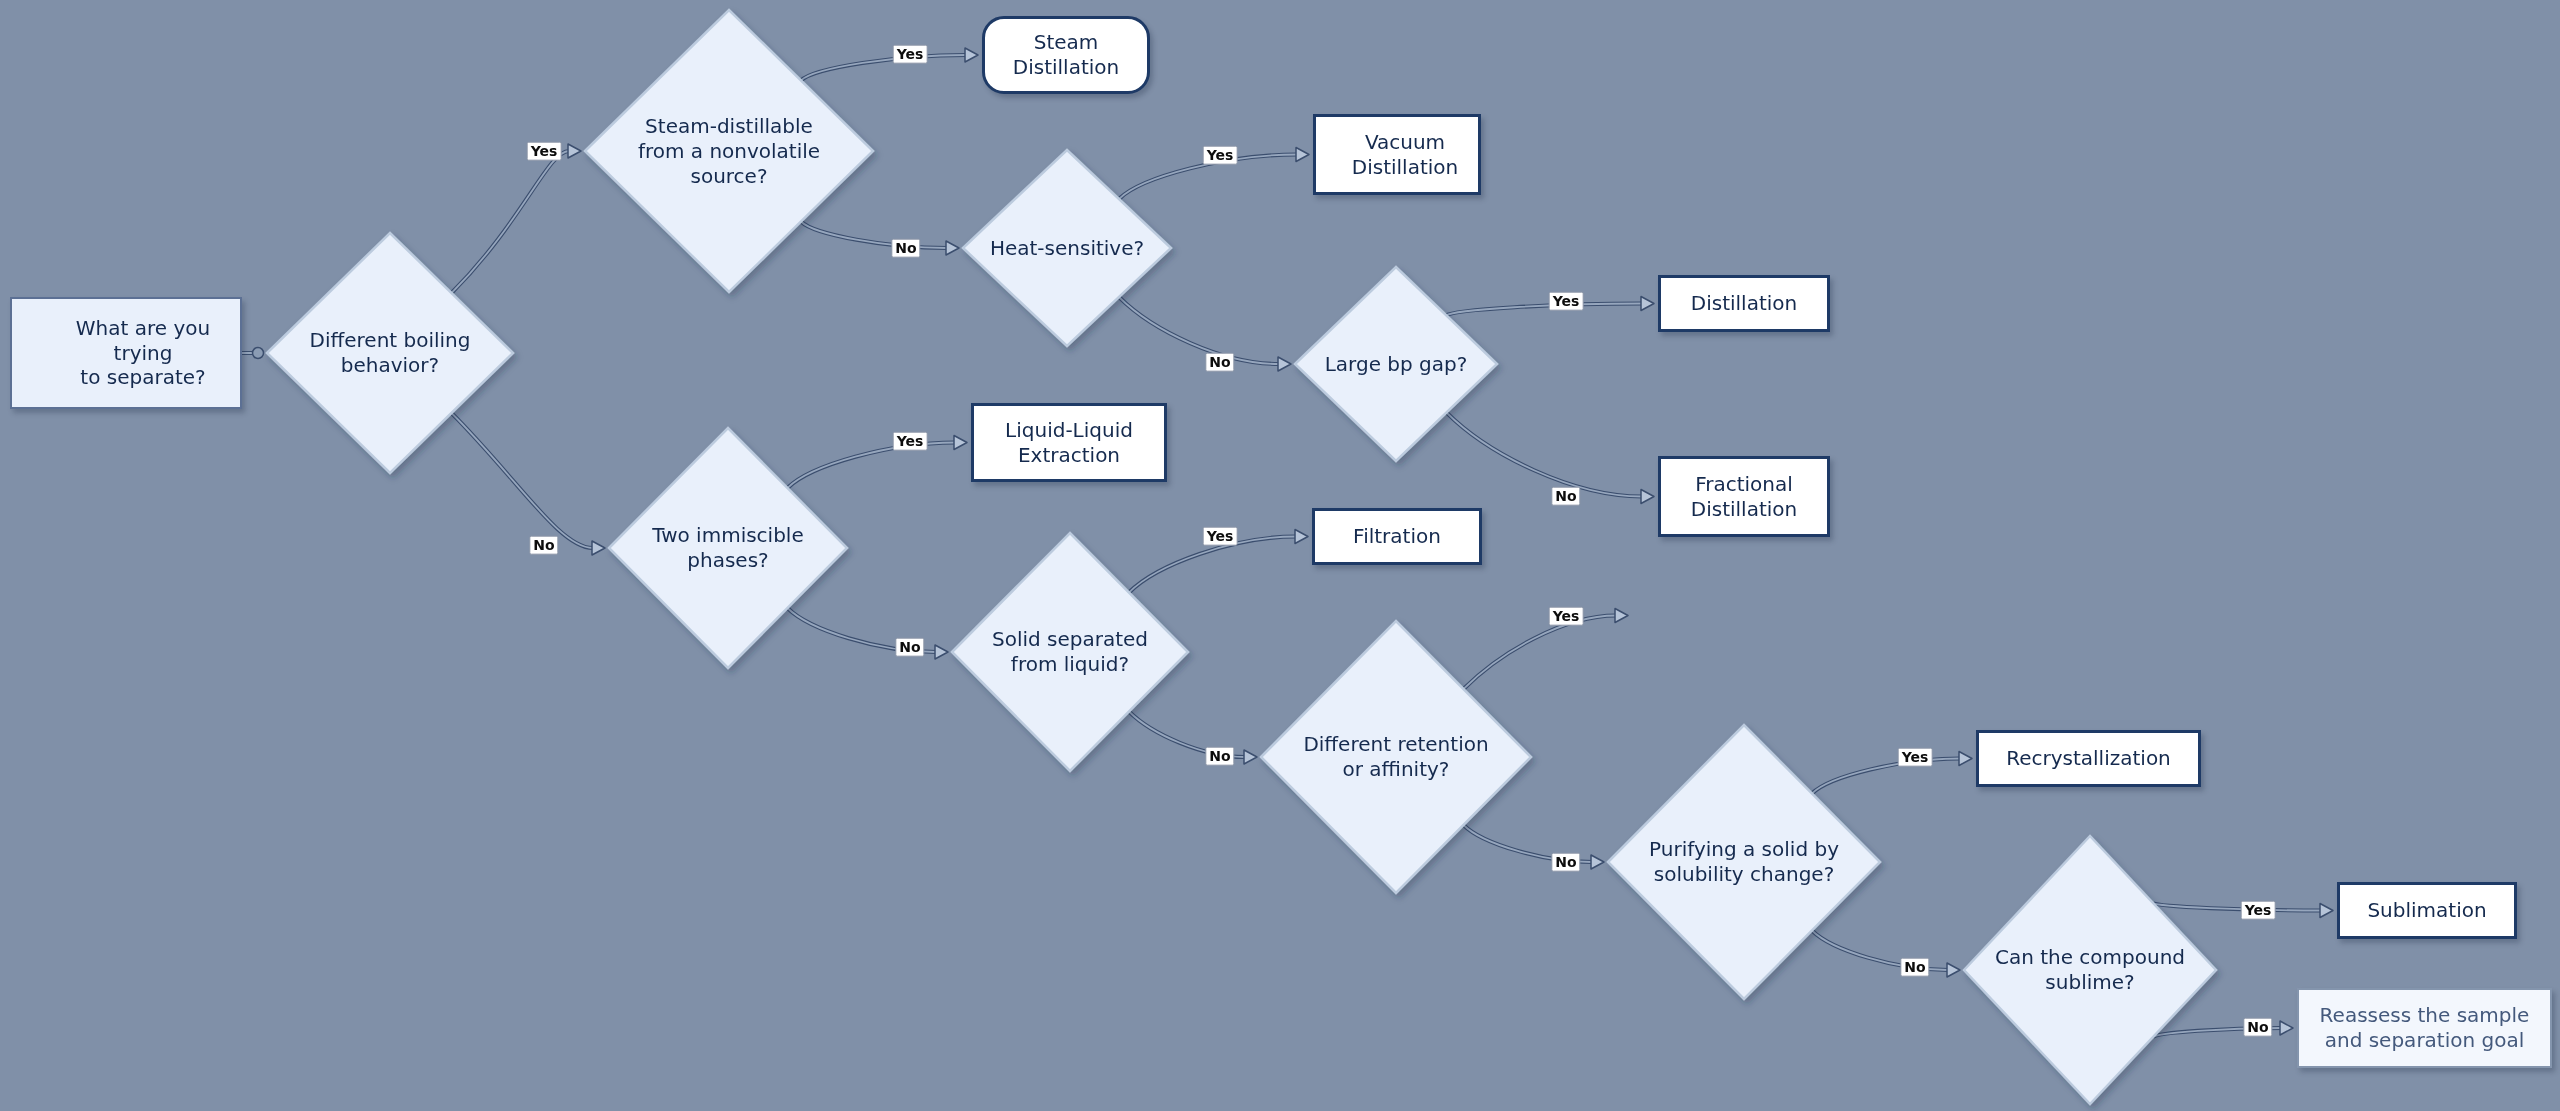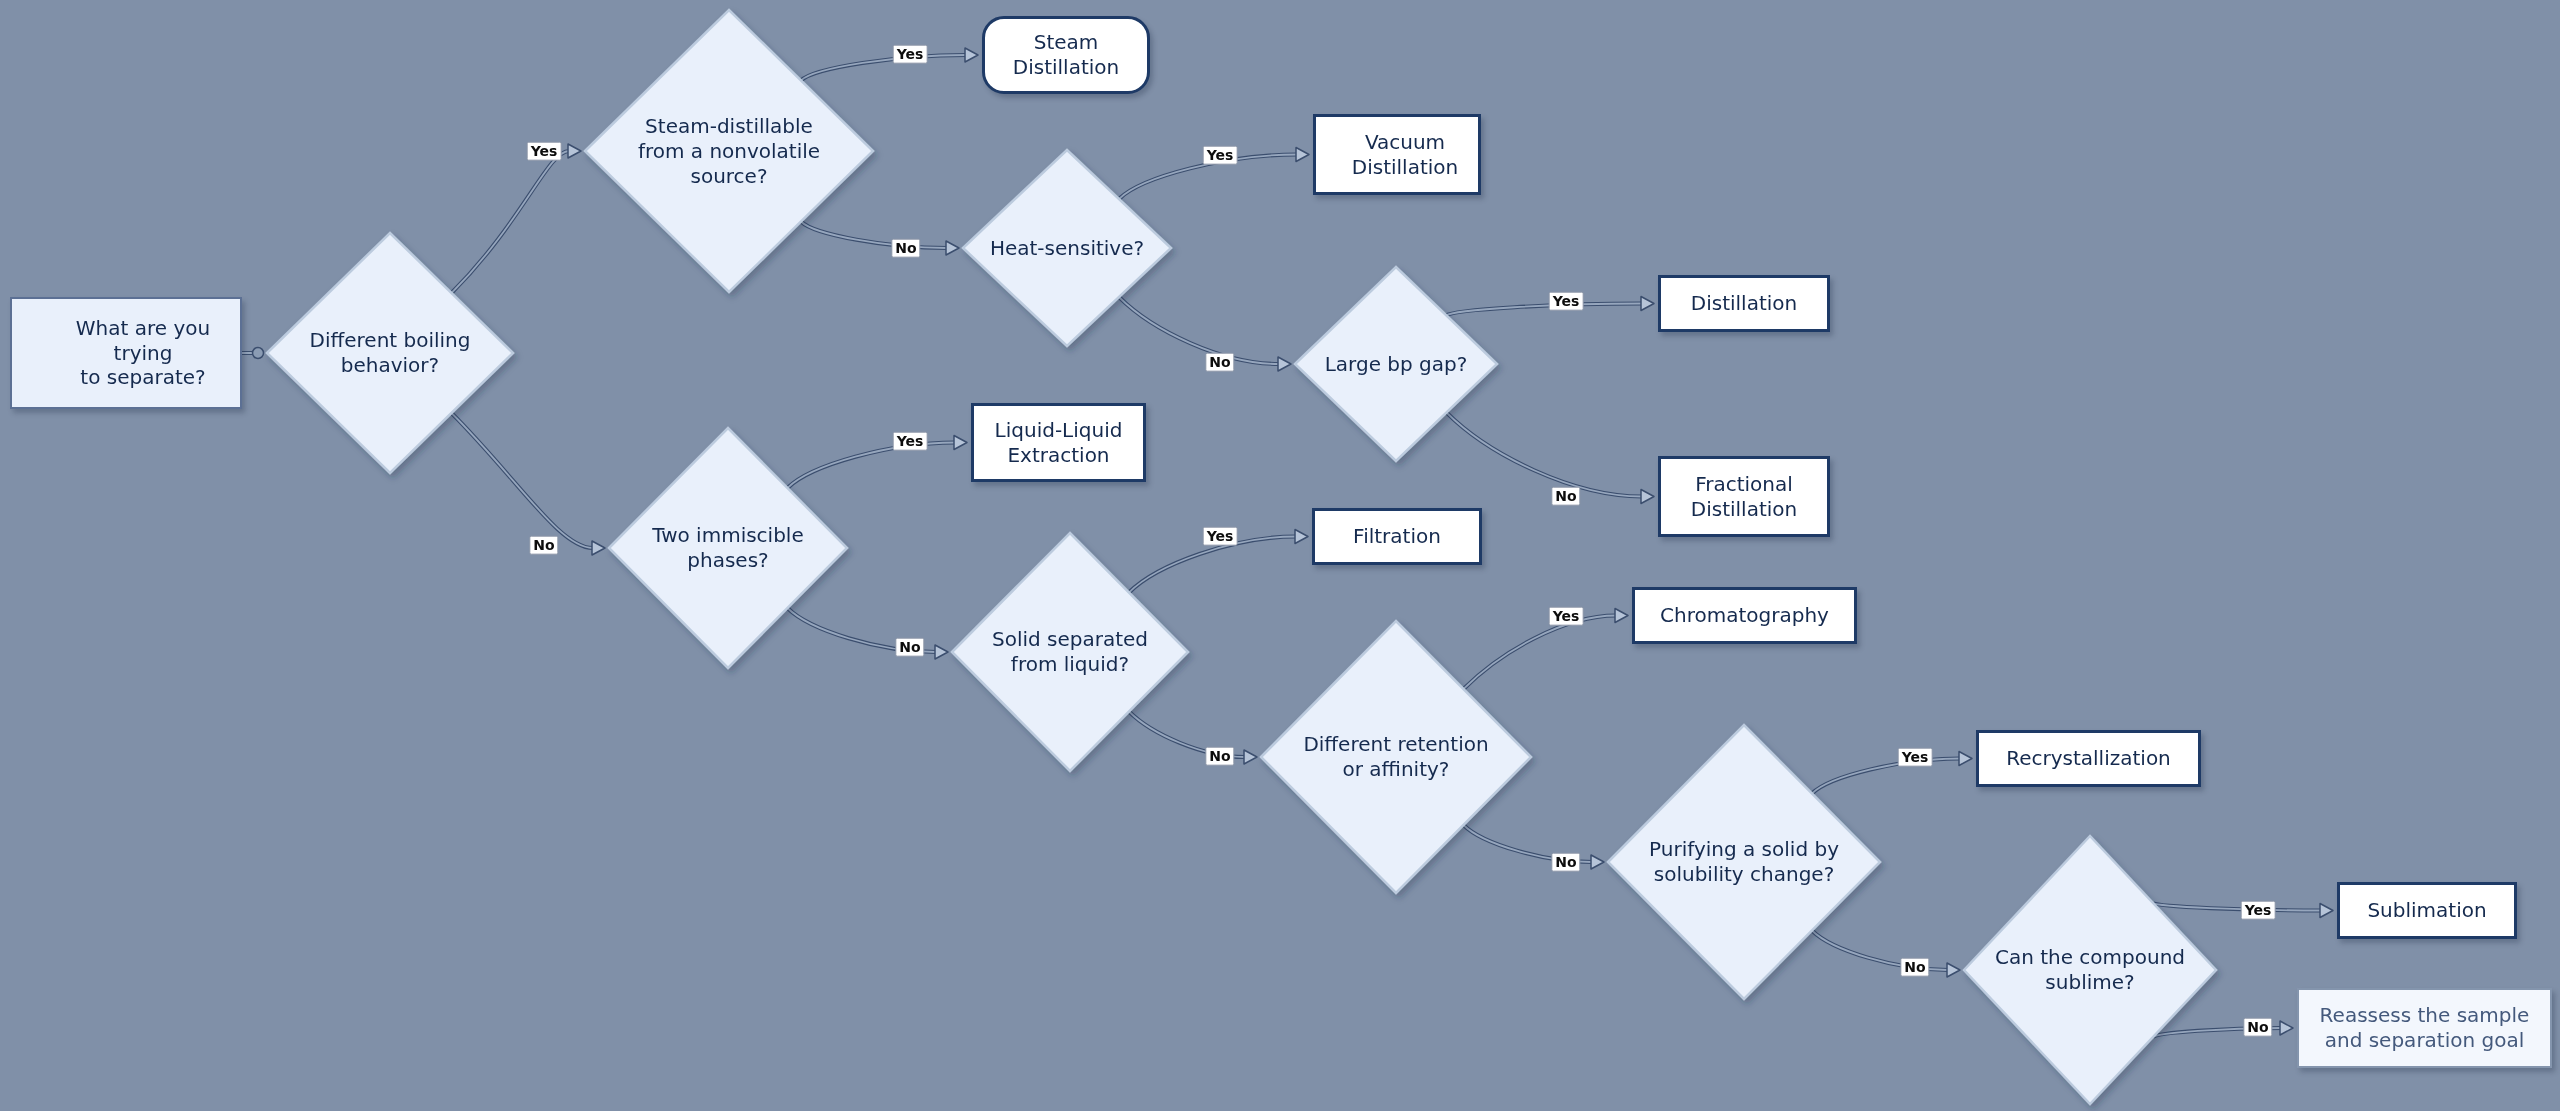--- a/index.html
+++ b/index.html
@@ -142,37 +142,34 @@
       <span>Distillation</span>
     </div>
     <div class="node result" style="left: 1658px; top: 456px; width: 172px; height: 81px;">
       <span>Fractional</span>
       <span>Distillation</span>
     </div>
     <div class="dtext" style="left: 728px; top: 548px;">
       <span>Two immiscible</span>
       <span>phases?</span>
     </div>
-    <div class="node result" style="left: 971px; top: 403px; width: 175px; height: 79px;">
+    <div class="node result" style="left: 971px; top: 403px; width: 196px; height: 79px;">
       <span>Liquid-Liquid</span>
       <span>Extraction</span>
     </div>
     <div class="dtext" style="left: 1070px; top: 652px;">
       <span>Solid separated</span>
       <span>from liquid?</span>
     </div>
     <div class="node result" style="left: 1312px; top: 508px; width: 170px; height: 57px; align-items: center;">
       <span>Filtration</span>
     </div>
     <div class="dtext" style="left: 1396px; top: 757px;">
       <span>Different retention</span>
       <span>or affinity?</span>
-    </div>
-    <div class="node result" style="left: 1632px; top: 587px; width: 225px; height: 57px;">
-      <span>Chromatography</span>
     </div>
     <div class="dtext" style="left: 1744px; top: 862px;">
       <span>Purifying a solid by</span>
       <span>solubility change?</span>
     </div>
     <div class="node result" style="left: 1976px; top: 730px; width: 225px; height: 57px;">
       <span>Recrystallization</span>
     </div>
     <div class="dtext" style="left: 2090px; top: 970px;">
       <span>Can the compound</span>

